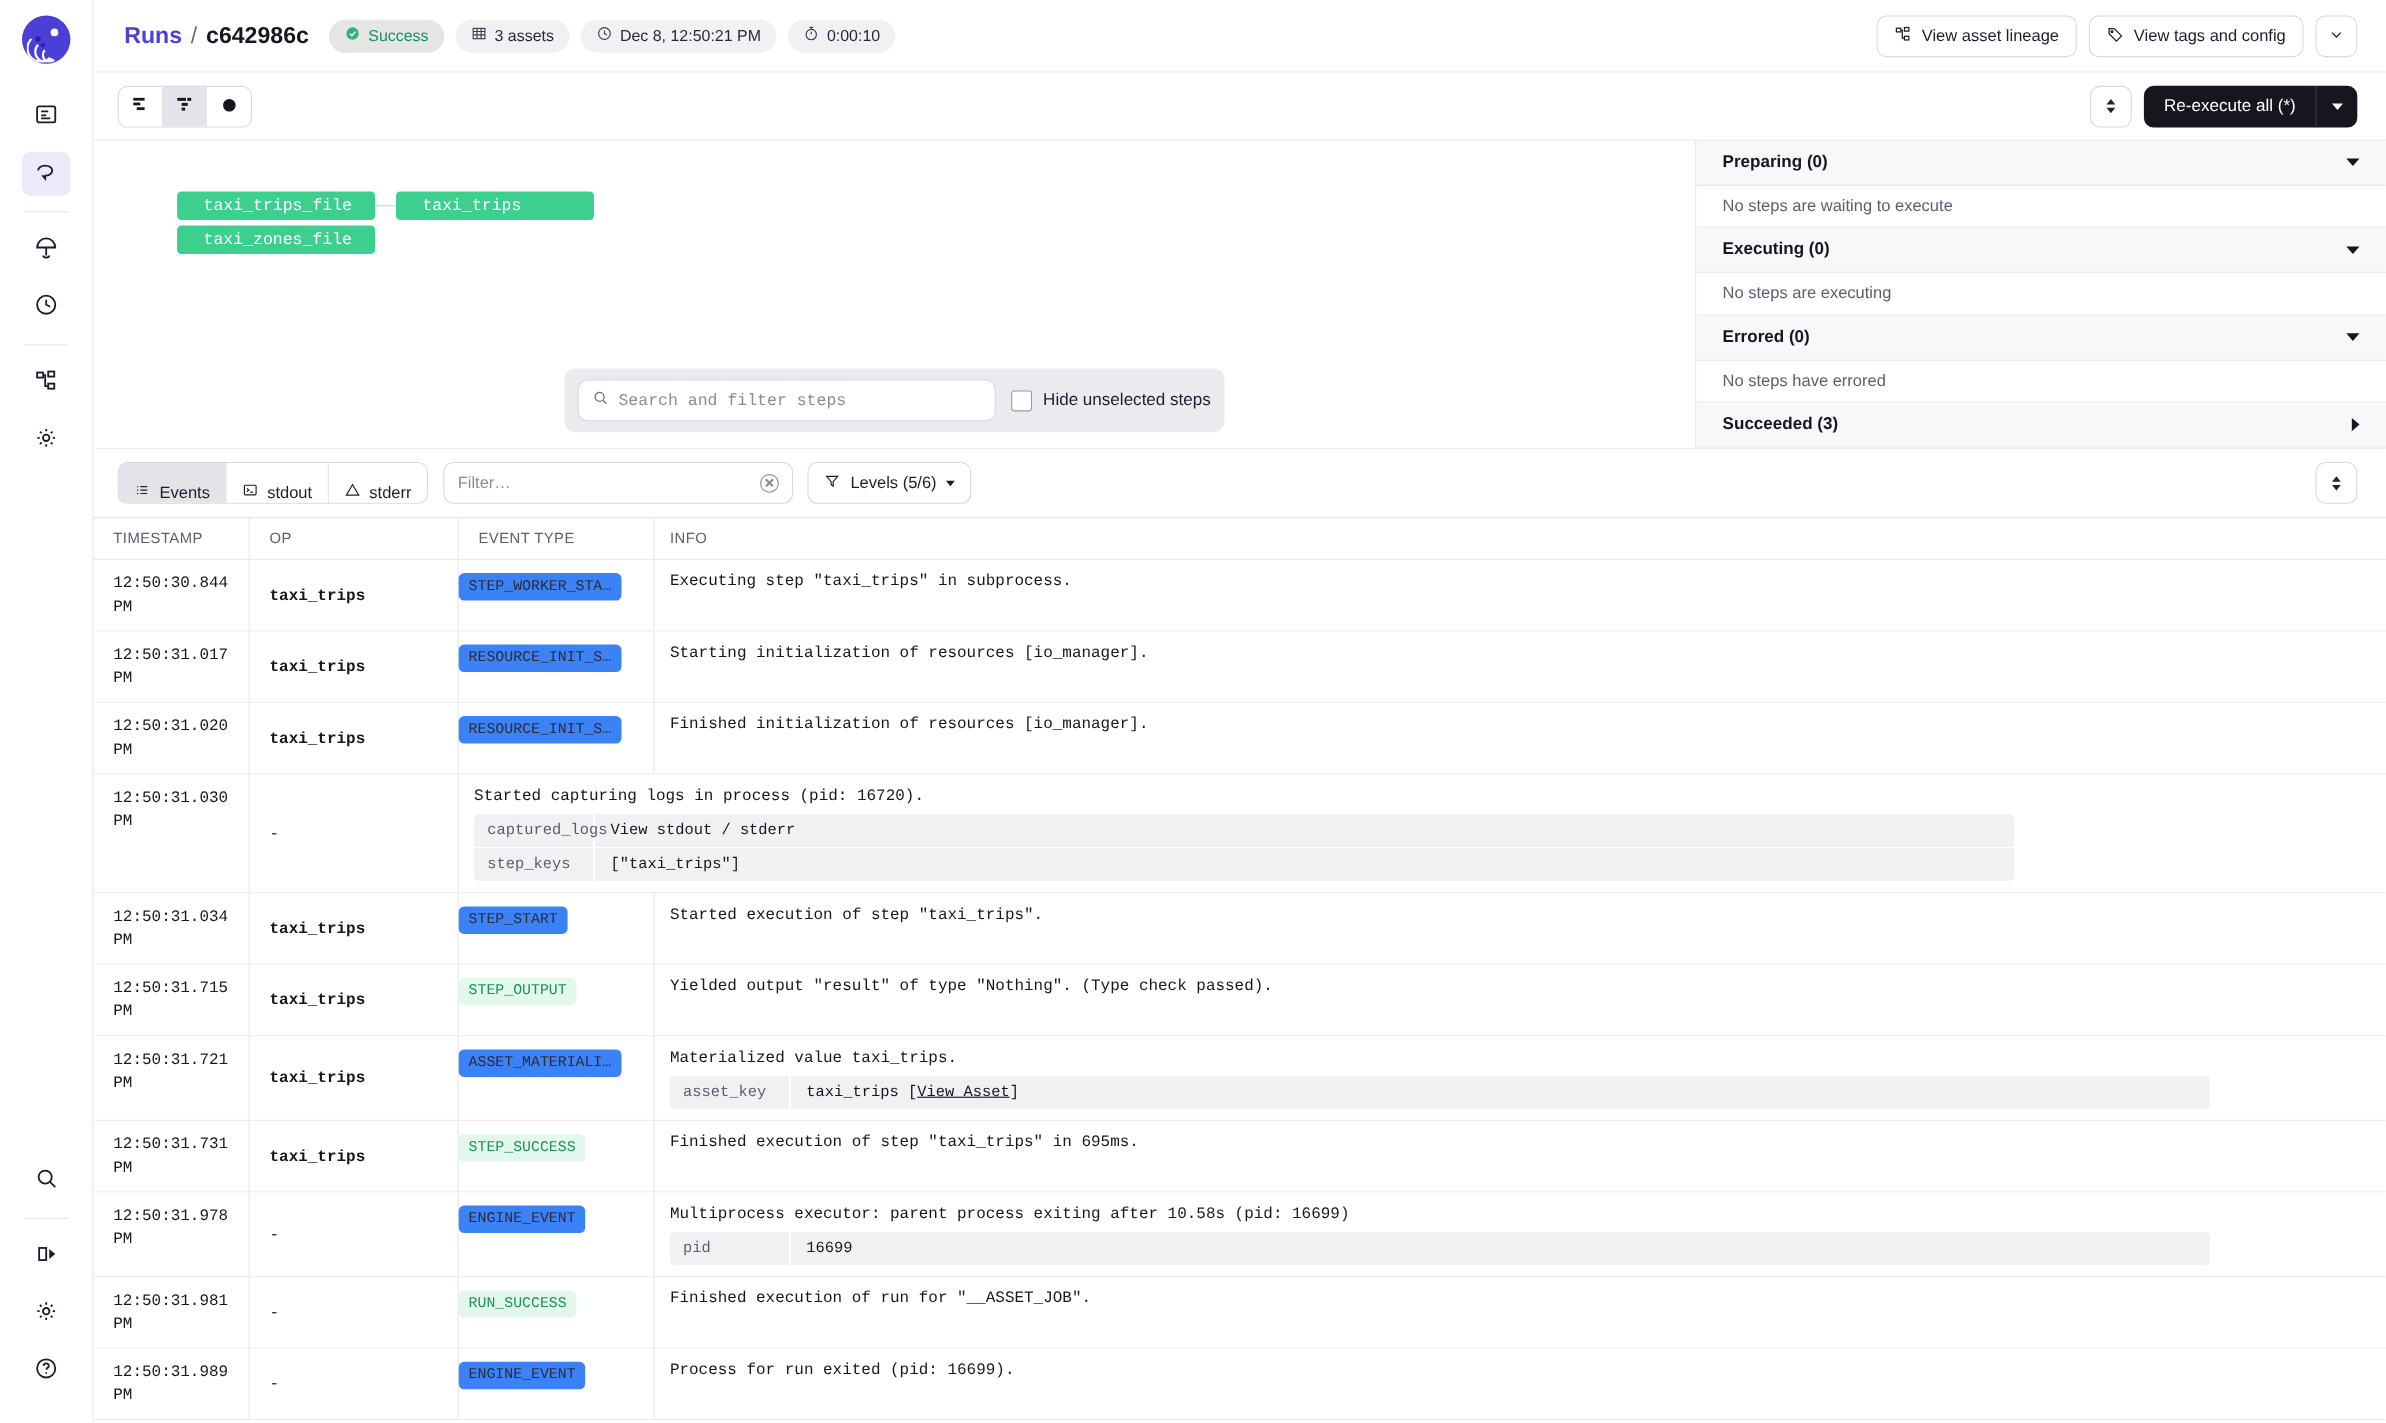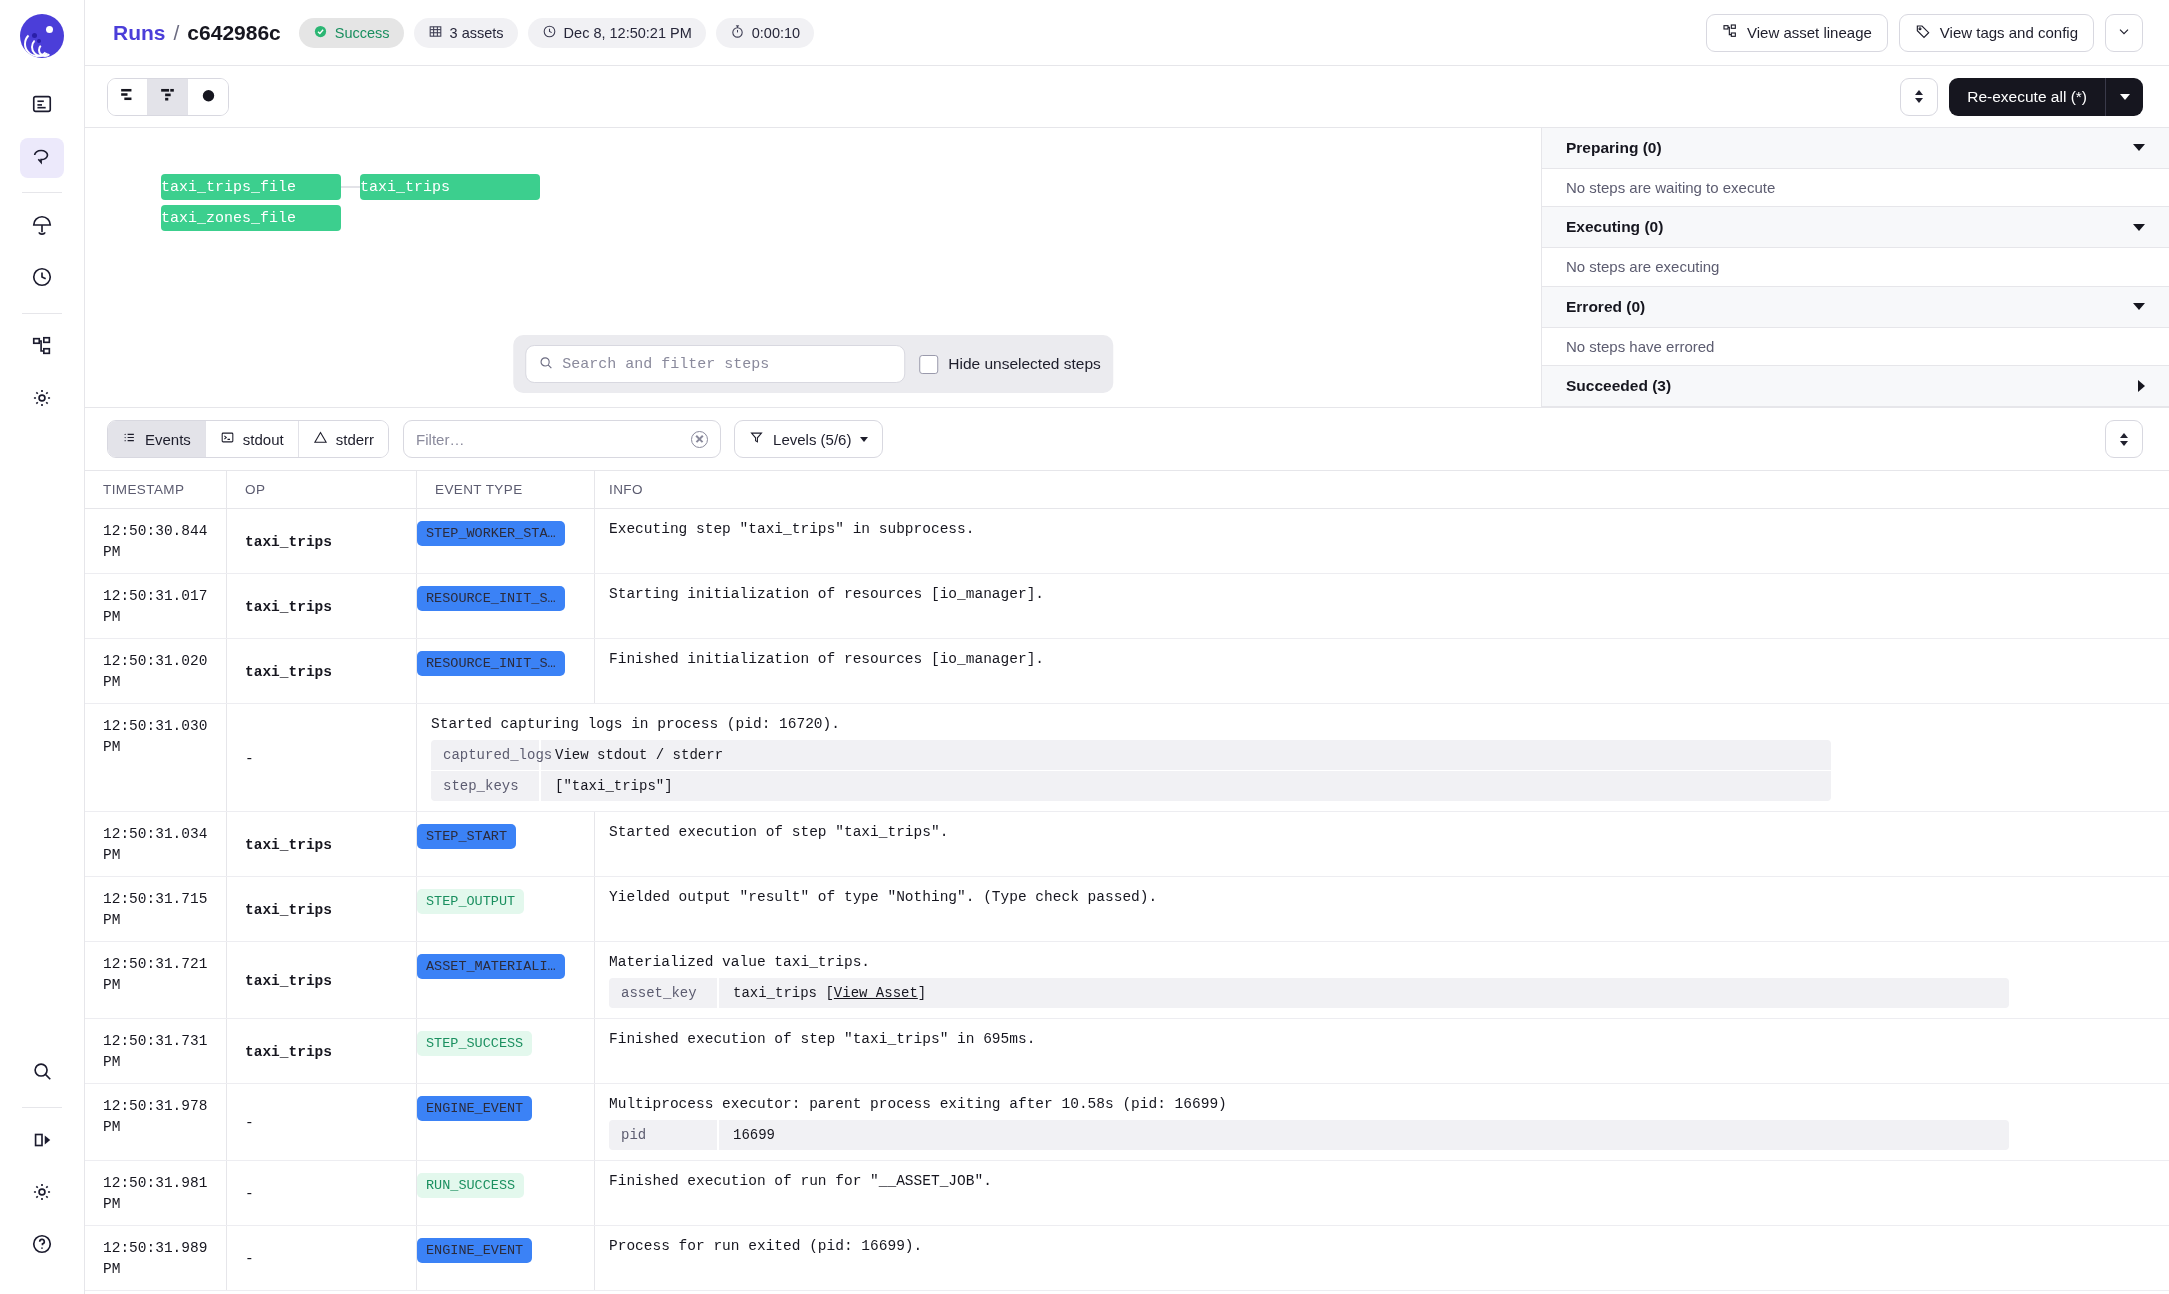--- a/index.html
+++ b/index.html
@@ -111,21 +111,21 @@
   .reexec .caret { width:38px; display:flex; align-items:center; justify-content:center; border-left:1px solid #3a3a4a; }
   .reexec .caret i { width:0;height:0;border-left:5px solid transparent;border-right:5px solid transparent;border-top:6px solid #fff; }
 
   
   .split { display:flex; flex:0 0 280px; height:280px; border-bottom:1px solid #e6e6ea; }
   .graph { flex:1; position:relative; min-width:0; background:#fff; }
   .node {
     position:absolute; height:26px; border-radius:4px;
     background:#3ccf8e; color:#ffffff;
     font-family:"Liberation Mono", monospace; font-size:15px;
-    display:flex; align-items:center; padding-left:0;
+    display:flex; align-items:center; padding-left:24px;
     cursor:pointer; white-space:nowrap;
   }
   .edge { position:absolute; height:2px; background:#e3e3e8; }
 
   .stepsearch {
     position:absolute; left:50%; transform:translateX(-50%);
     bottom:14px; background:#ebebef; border-radius:10px;
     padding:10px 12px; display:flex; align-items:center; gap:14px;
   }
   .stepsearch .field {
@@ -158,21 +158,21 @@
     font-size:15px; color:#5c5c70; border-bottom:1px solid #e6e6ea;
   }
 
   
   .evbar {
     height:62px; flex:0 0 62px; display:flex; align-items:center;
     padding:0 26px 0 22px; background:#fff;
   }
   .tabs { display:flex; border:1px solid #d8d8e0; border-radius:9px; overflow:hidden; height:38px; }
   .tab {
-    display:flex; align-items:center; gap:8px; padding:0 14px;
+    display:flex; align-items:flex-end; gap:8px; padding:0 14px;
     font-size:15px; color:#1d1d2b; background:#fff; cursor:pointer;
     border-right:1px solid #e2e2e8;
   }
   .tab:last-child { border-right:none; }
   .tab.active { background:#e3e3e9; }
   .tab svg { width:15px; height:15px; stroke:#1d1d2b; fill:none; stroke-width:1.7; }
   .filterbox {
     margin-left:14px; width:318px; height:38px; border:1px solid #d8d8e0; border-radius:9px;
     display:flex; align-items:center; padding:0 12px; background:#fff;
   }

